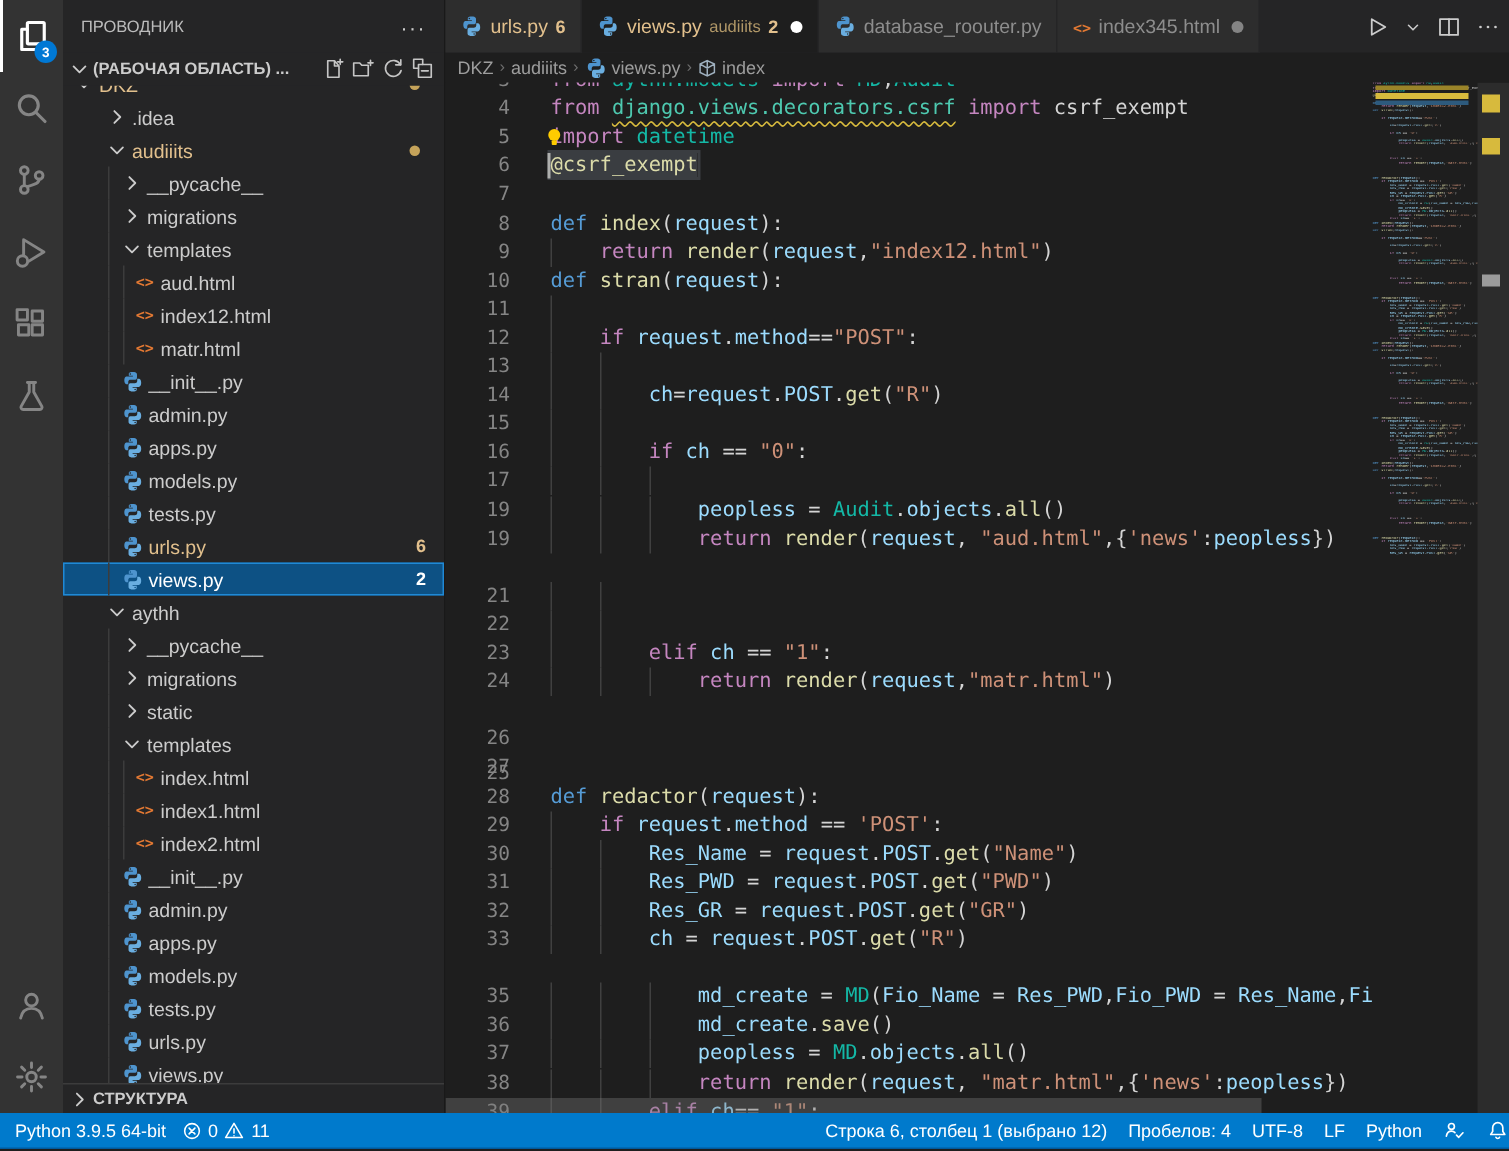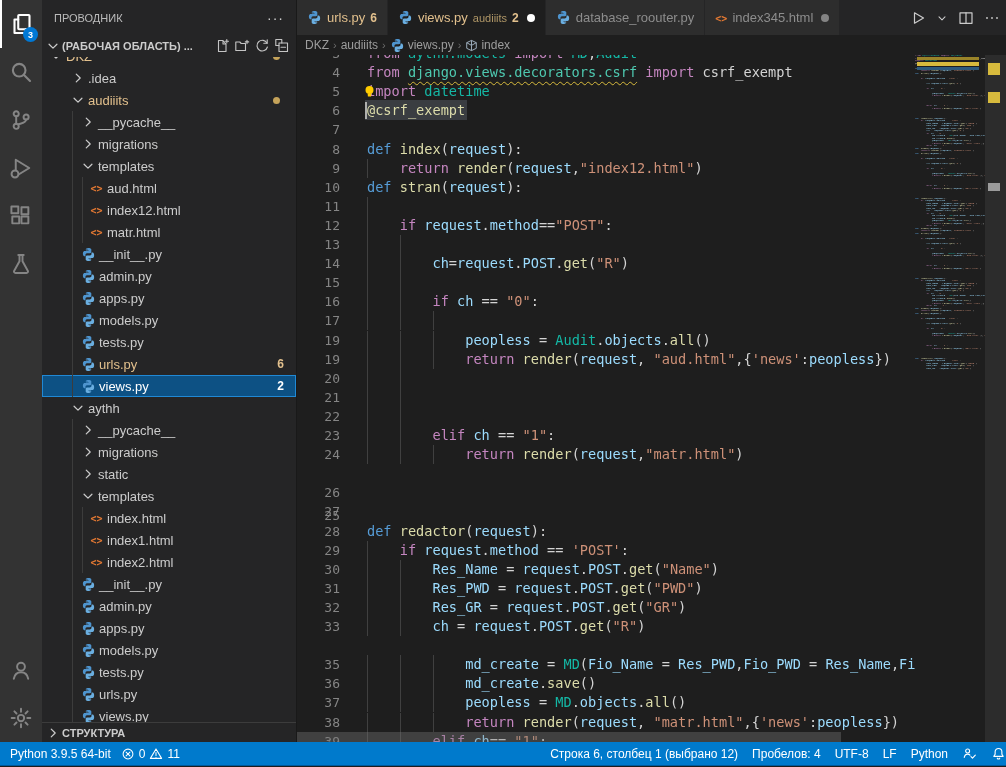--- a/index.html
+++ b/index.html
@@ -715,26 +715,20 @@
           <span class="gd" style="left: 135.52px;"></span>
           <span class="ct"><span class="t">            </span><span class="v">peopless</span><span class="t"> = </span><span class="c">Audit</span><span class="t">.</span><span class="v">objects</span><span class="t">.</span><span class="f">all</span><span class="t">()</span></span>
         </div>
         <div class="cl" style="top: 294.6px;">
           <span class="num">19</span>
           <span class="gd" style="left: 70px;"></span>
           <span class="gd" style="left: 102.76px;"></span>
           <span class="gd" style="left: 135.52px;"></span>
           <span class="ct"><span class="t">            </span><span class="k">return </span><span class="f">render</span><span class="t">(</span><span class="v">request</span><span class="t">, </span><span class="s">"aud.html"</span><span class="t">,{</span><span class="s">'news'</span><span class="t">:</span><span class="v">peopless</span><span class="t">})</span></span>
         </div>
-        <div class="cl" style="top: 313.7px;">
-          <span class="num">20</span>
-          <span class="gd" style="left: 70px;"></span>
-          <span class="gd" style="left: 102.76px;"></span>
-          <span class="ct"></span>
-        </div>
         <div class="cl" style="top: 332.8px;">
           <span class="num">21</span>
           <span class="gd" style="left: 70px;"></span>
           <span class="gd" style="left: 102.76px;"></span>
           <span class="ct"></span>
         </div>
         <div class="cl" style="top: 351.9px;">
           <span class="num">22</span>
           <span class="gd" style="left: 70px;"></span>
           <span class="gd" style="left: 102.76px;"></span>

